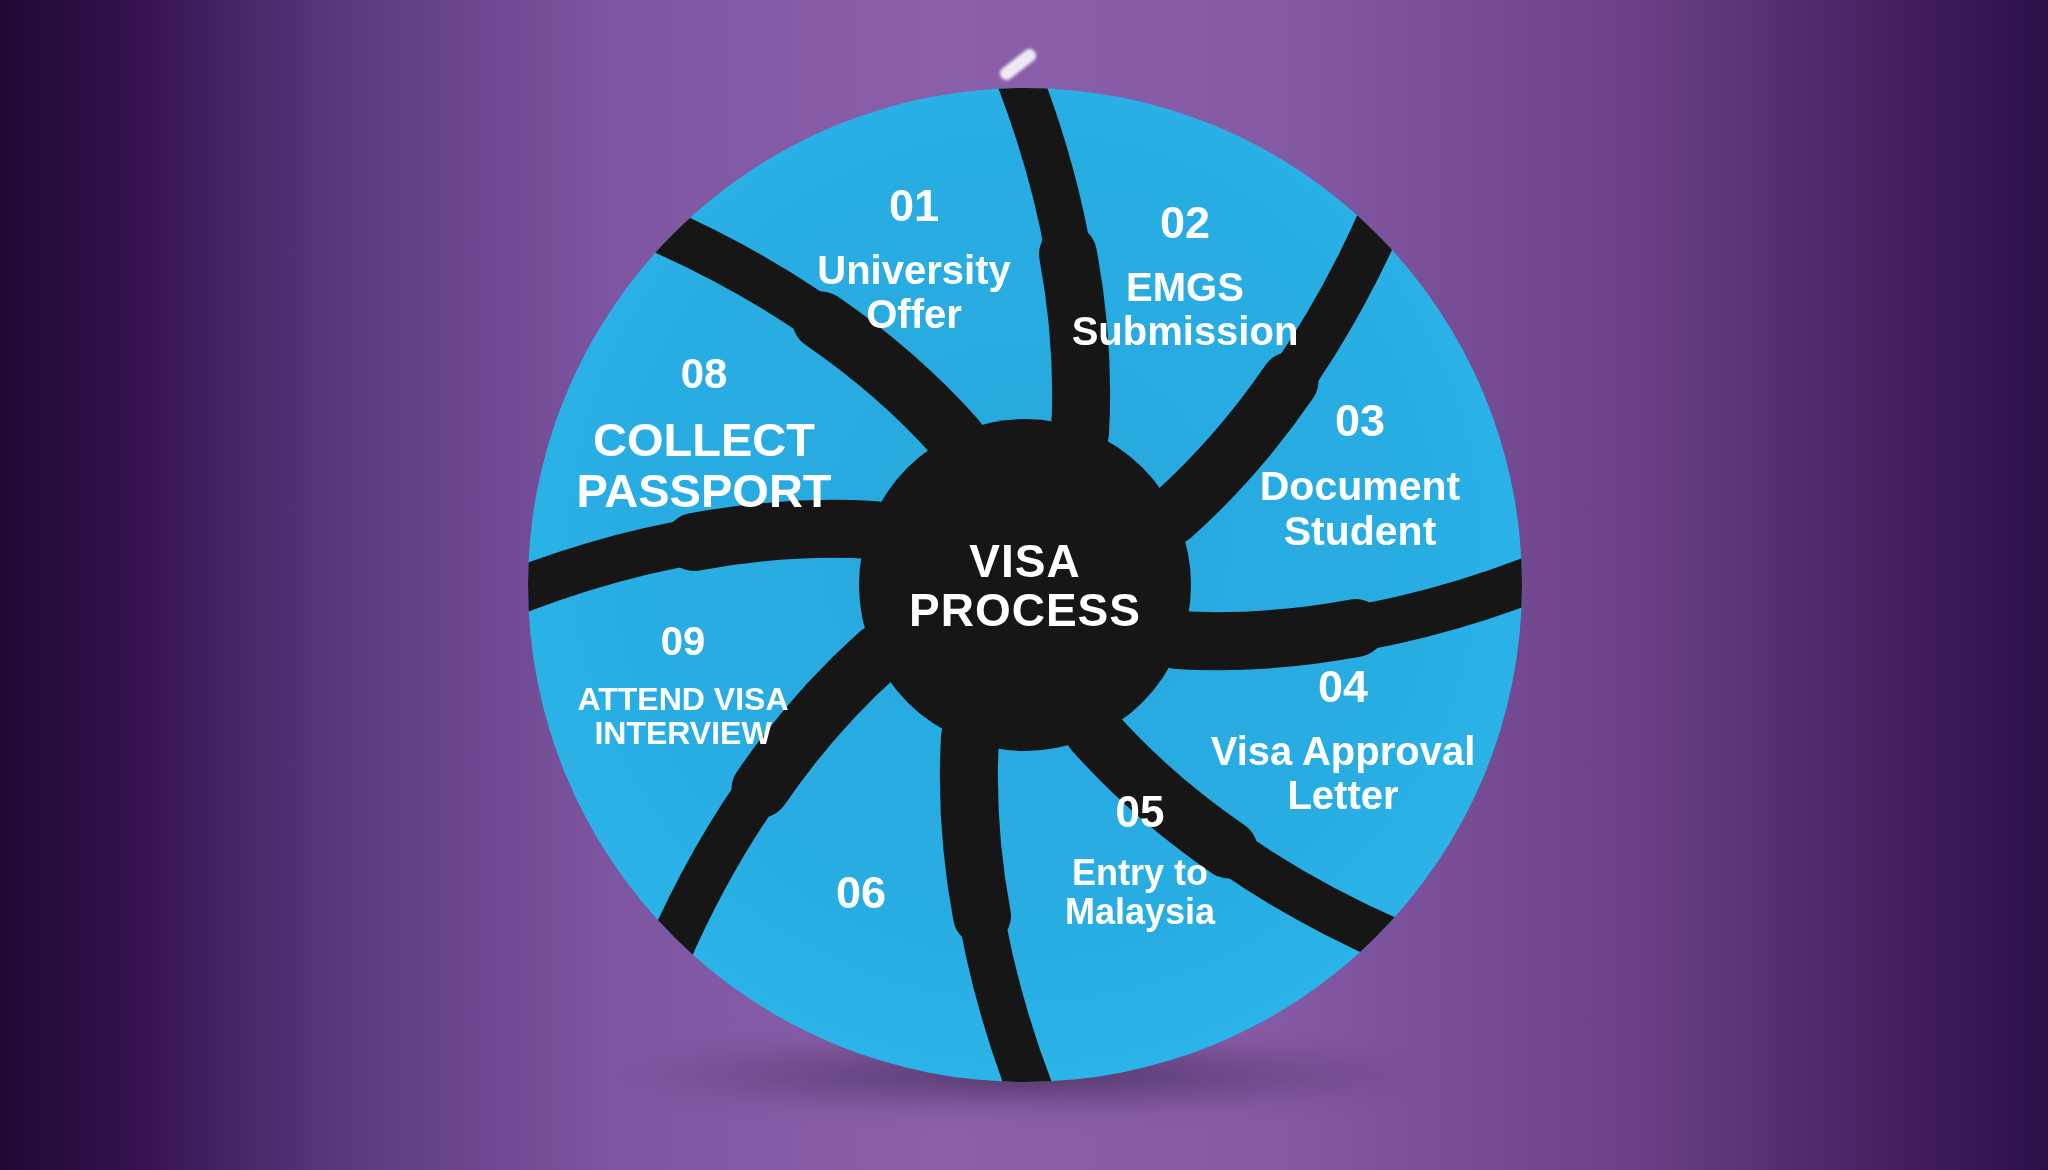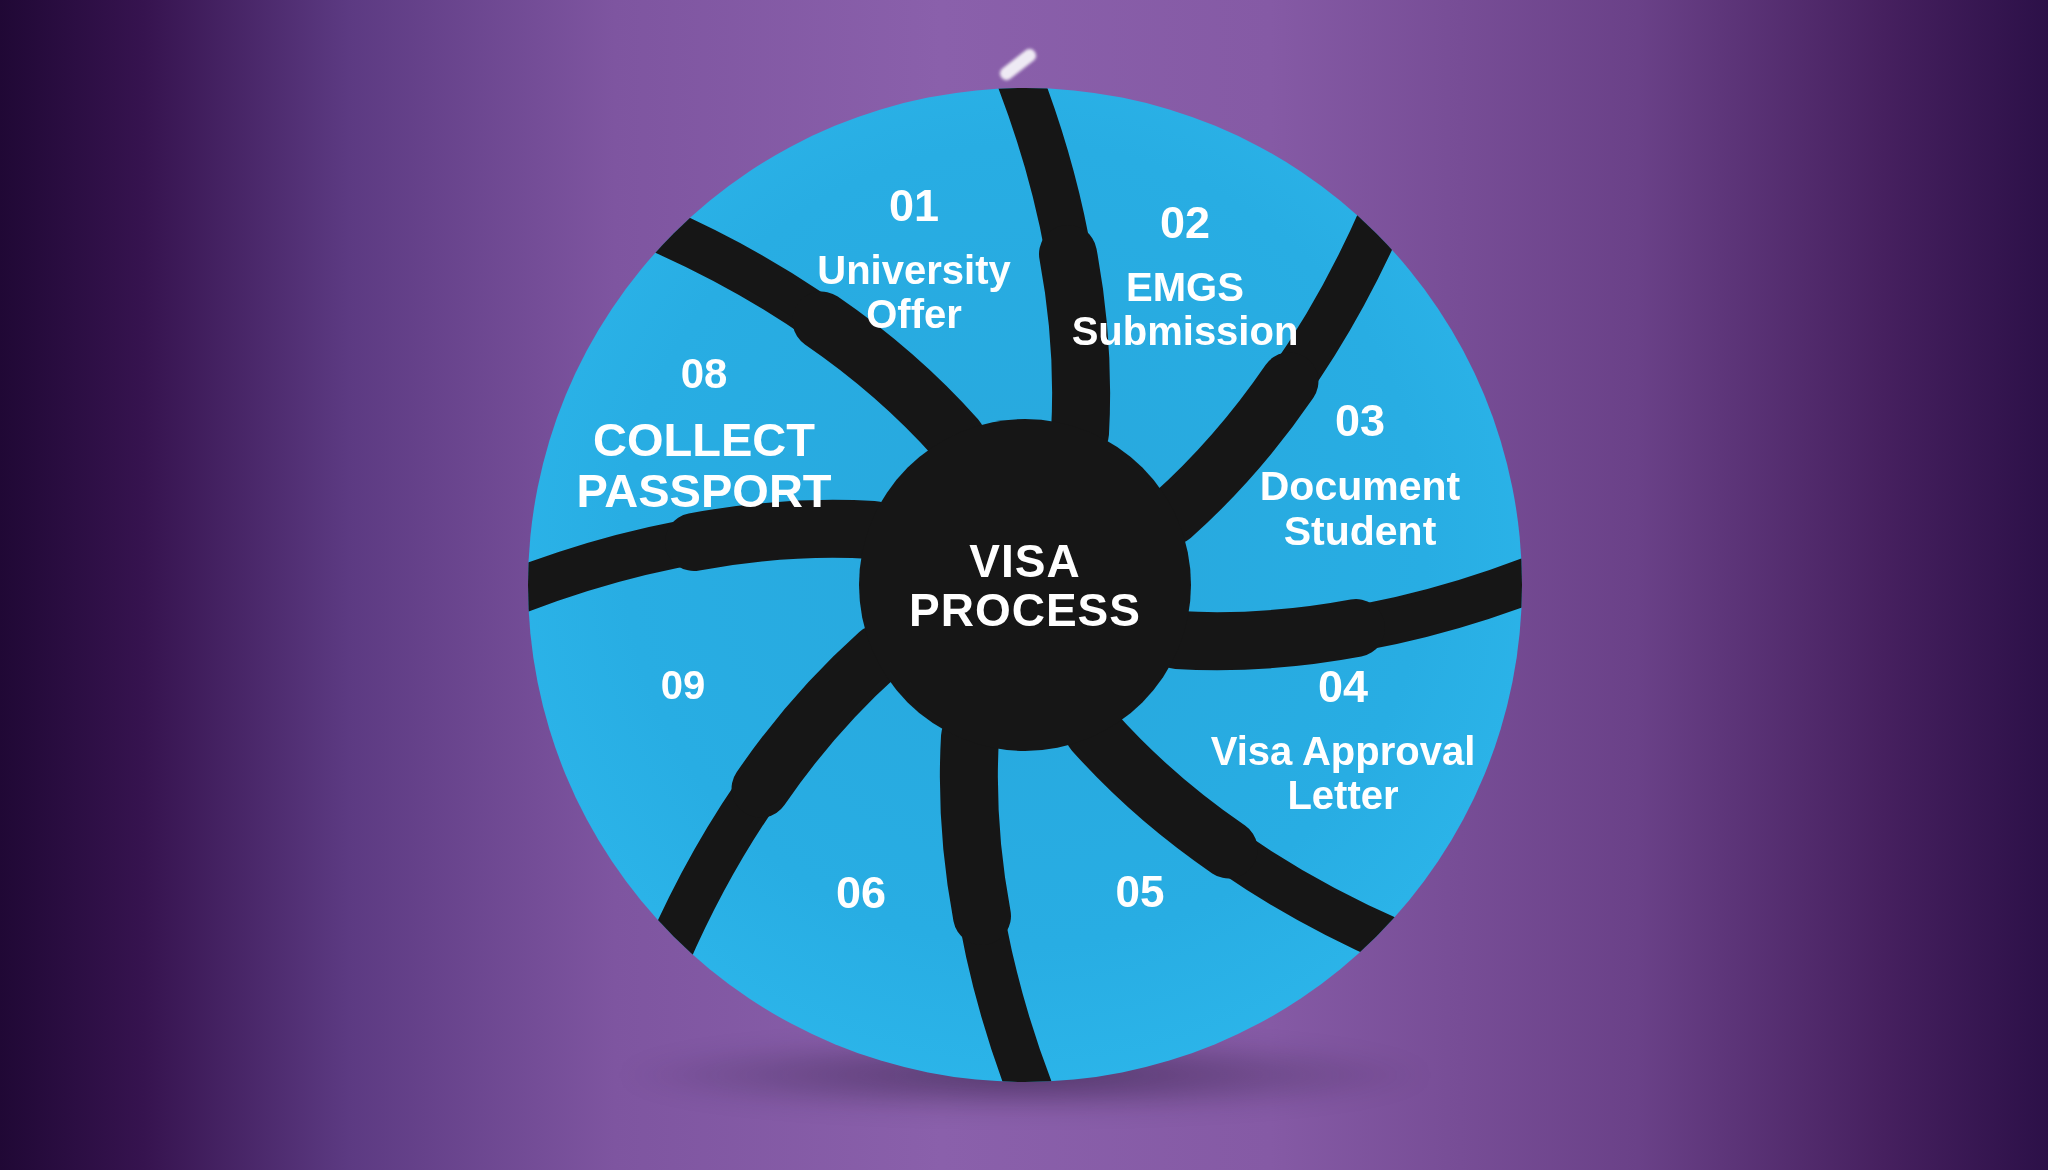--- a/index.html
+++ b/index.html
@@ -64,21 +64,21 @@
   .step .label {
     display: block;
     font-weight: 700;
     font-size: 40px;
     line-height: 1.08;
   }
   .s1 { left: 914px;  top: 258px; }
   .s2 { left: 1185px; top: 275px; }
   .s3 { left: 1360px; top: 474px; }
   .s4 { left: 1343px; top: 739px; }
-  .s5 { left: 1140px; top: 892px; }
+  .s5 { left: 1140px; top: 860px; }
   .s6 { left: 861px;  top: 893px; }
   .s7 { left: 683px;  top: 685px; }
   .s8 { left: 704px;  top: 433px; }
   .s3 .label { font-size: 41px; }
   .s4 .label { font-size: 40px; }
   .s5 .label { font-size: 36px; }
   .s5 .num   { font-size: 44px; }
   .s6 .label { font-size: 39px; }
   .s7 .label { font-size: 32px; }
   .s7 .num   { font-size: 40px; }
@@ -158,28 +158,32 @@
 </div>
 
 <div class="step s4">
   <span class="num">04</span>
   <span class="label">Visa Approval
 Letter</span>
 </div>
 
 <div class="step s5">
   <span class="num">05</span>
+  <span class="label">Entry to
+Malaysia</span>
 </div>
 
 <div class="step s6">
   <span class="num">06</span>
 </div>
 
 <div class="step s7">
   <span class="num">09</span>
+  <span class="label">ATTEND VISA
+INTERVIEW</span>
 </div>
 
 <div class="step s8">
   <span class="num">08</span>
   <span class="label">COLLECT
 PASSPORT</span>
 </div>
 
 <div class="hub-title">VISA
 PROCESS</div>

